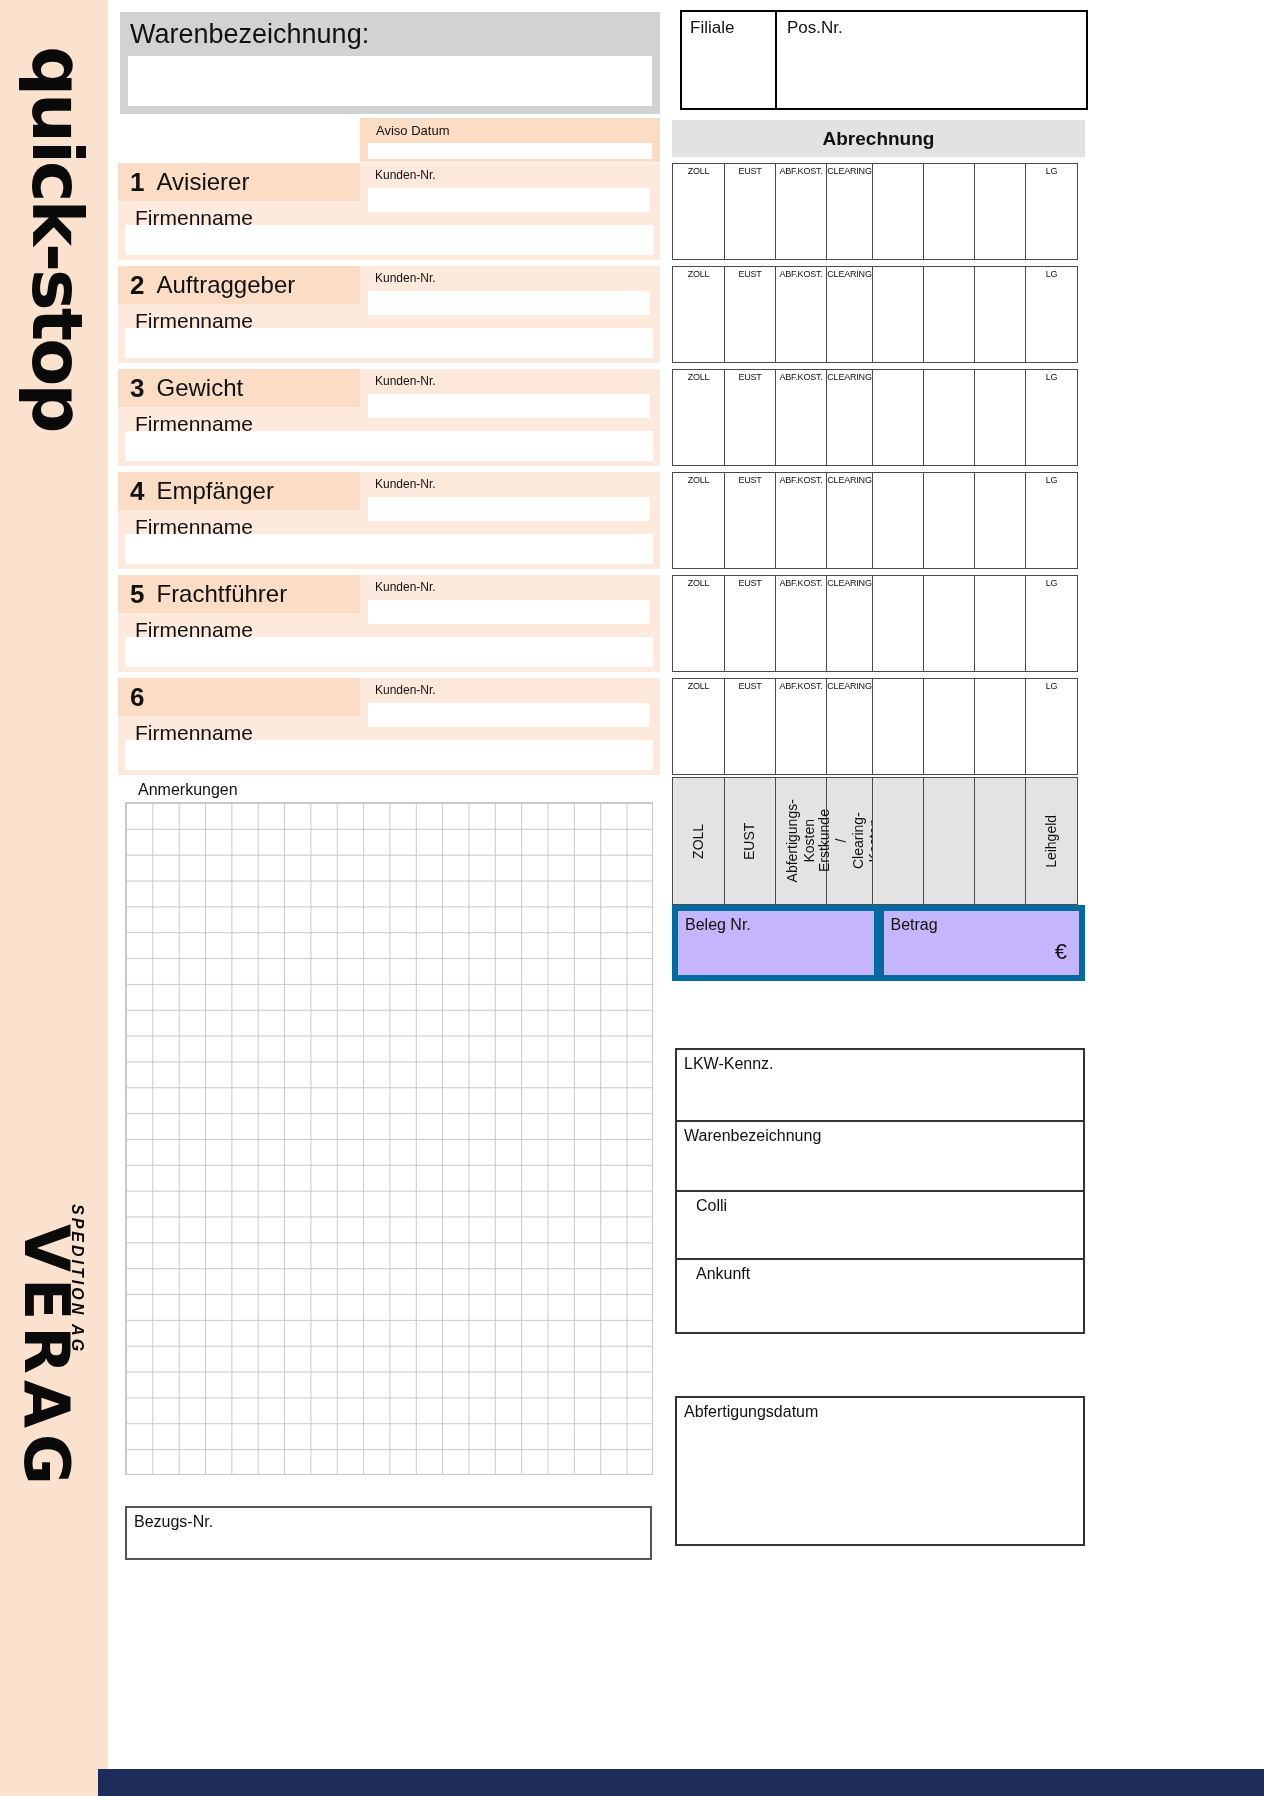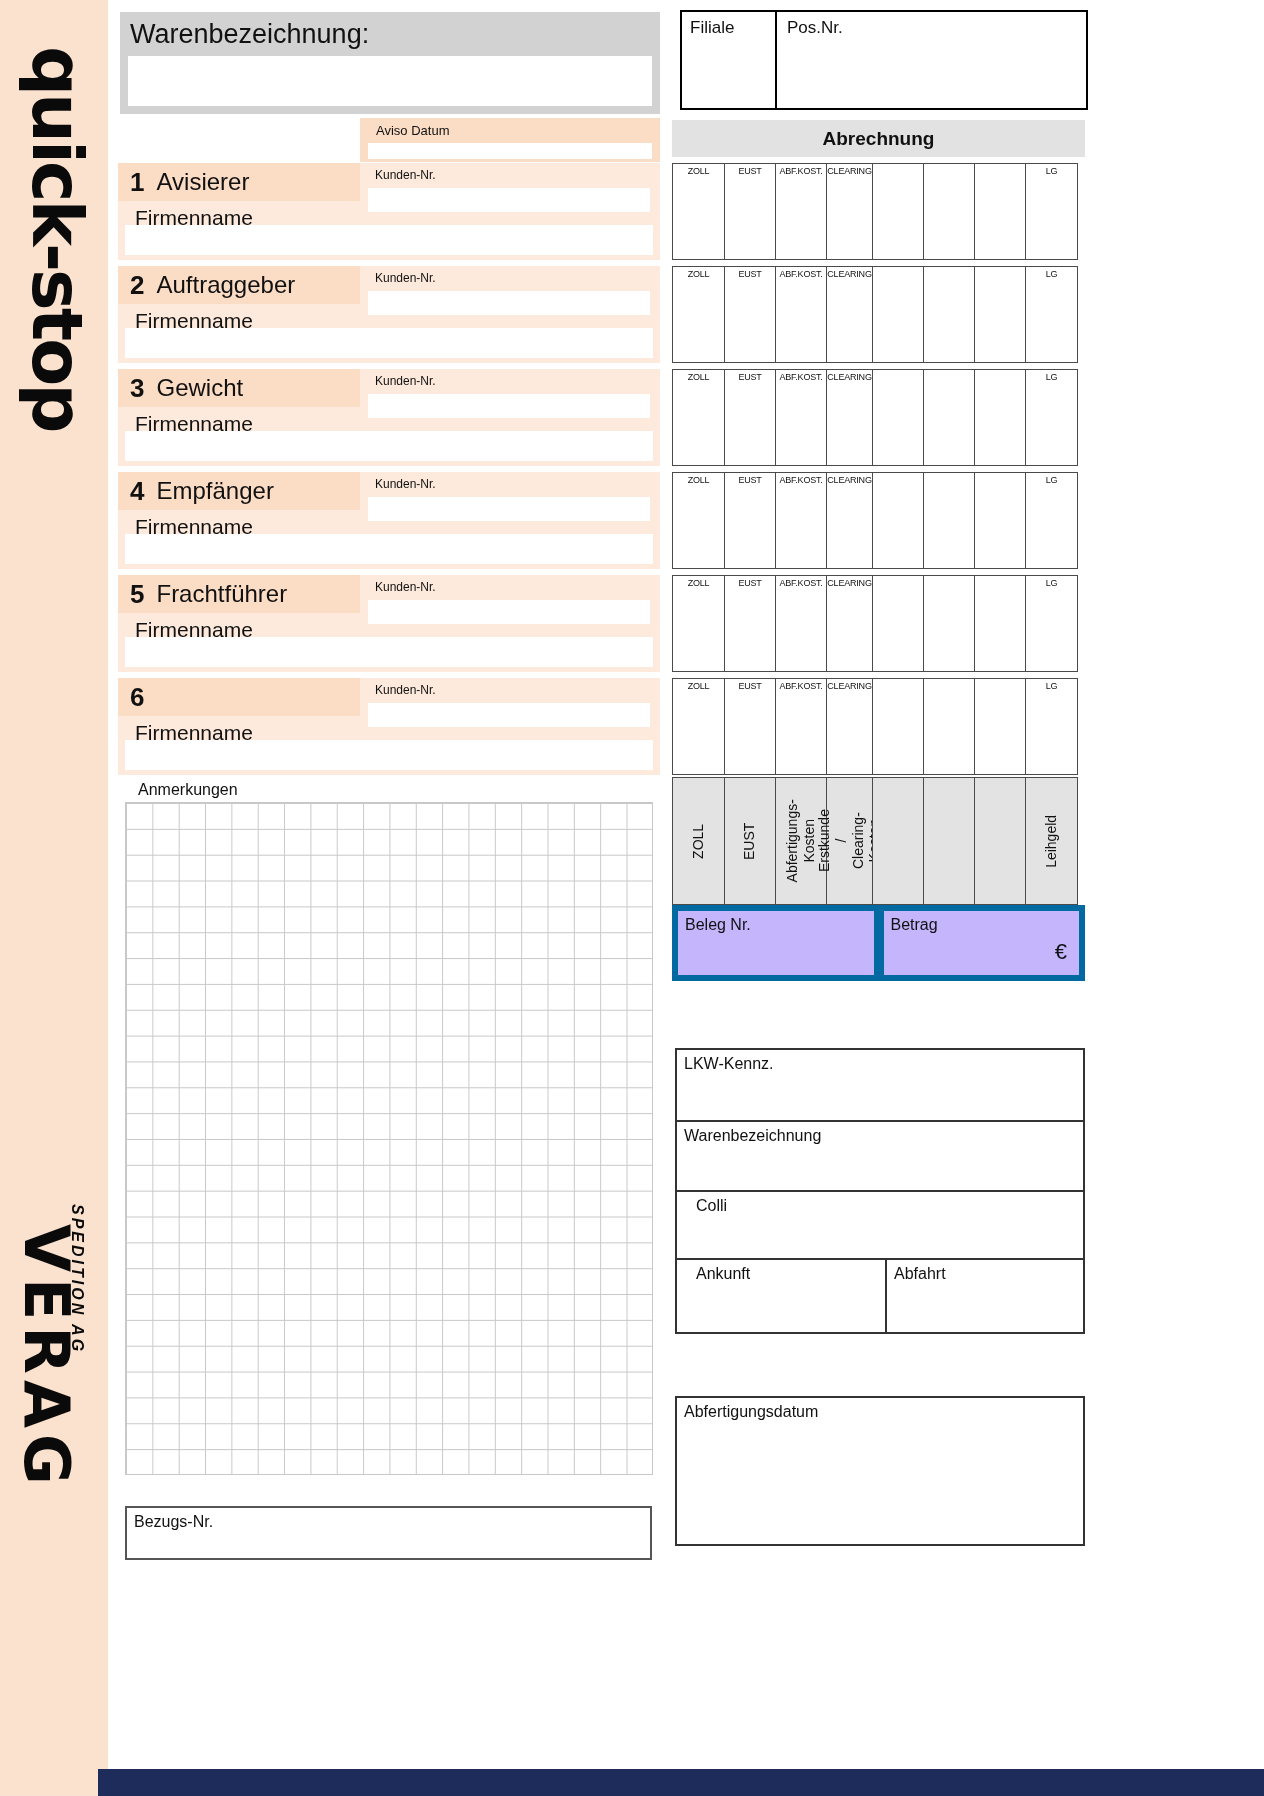--- a/index.html
+++ b/index.html
@@ -427,23 +427,20 @@
     </div>
     <div class="lkw-row lkw-split" style="height:68px">
       <div class="lkw-col">
         <div class="cell-label">Colli</div>
       </div>
     </div>
     <div class="lkw-row lkw-split lkw-grow">
       <div class="lkw-col">
         <div class="cell-label">Ankunft</div>
       </div>
-      <div class="lkw-col">
-        <div class="cell-label">Abfahrt</div>
-      </div>
     </div>
   </div>
 
   <div class="proc-box">
     <div class="proc-row1">
       <div class="cell-label">Abfertigungsdatum</div>
     </div>
   </div>
 
   <div class="bezugs-box">

